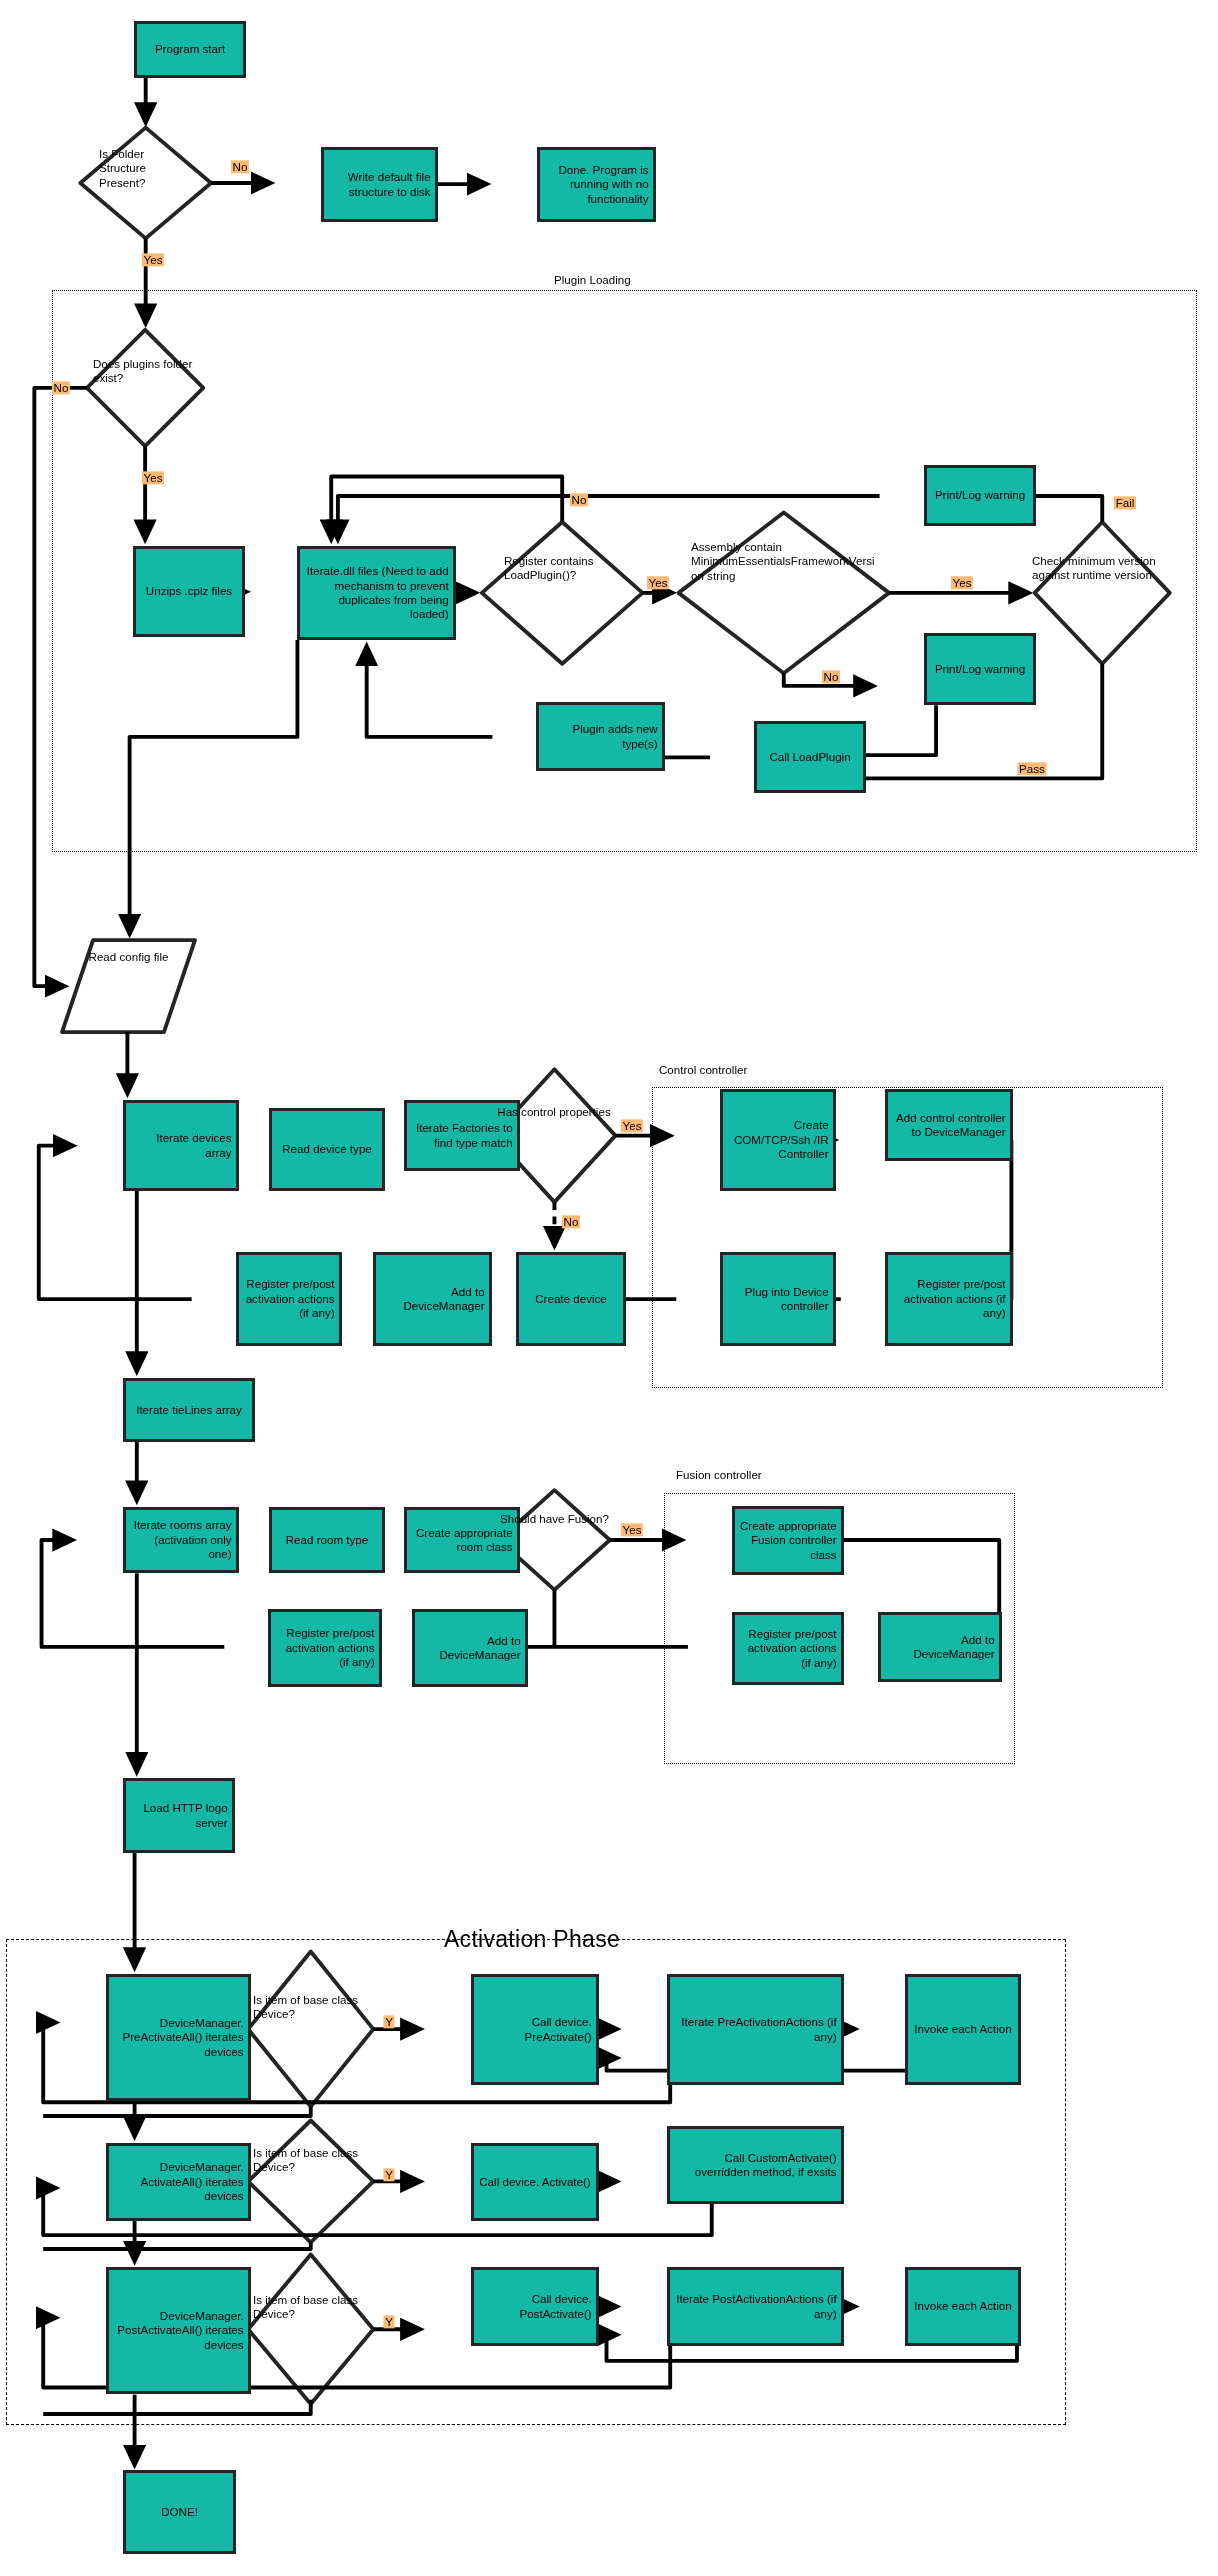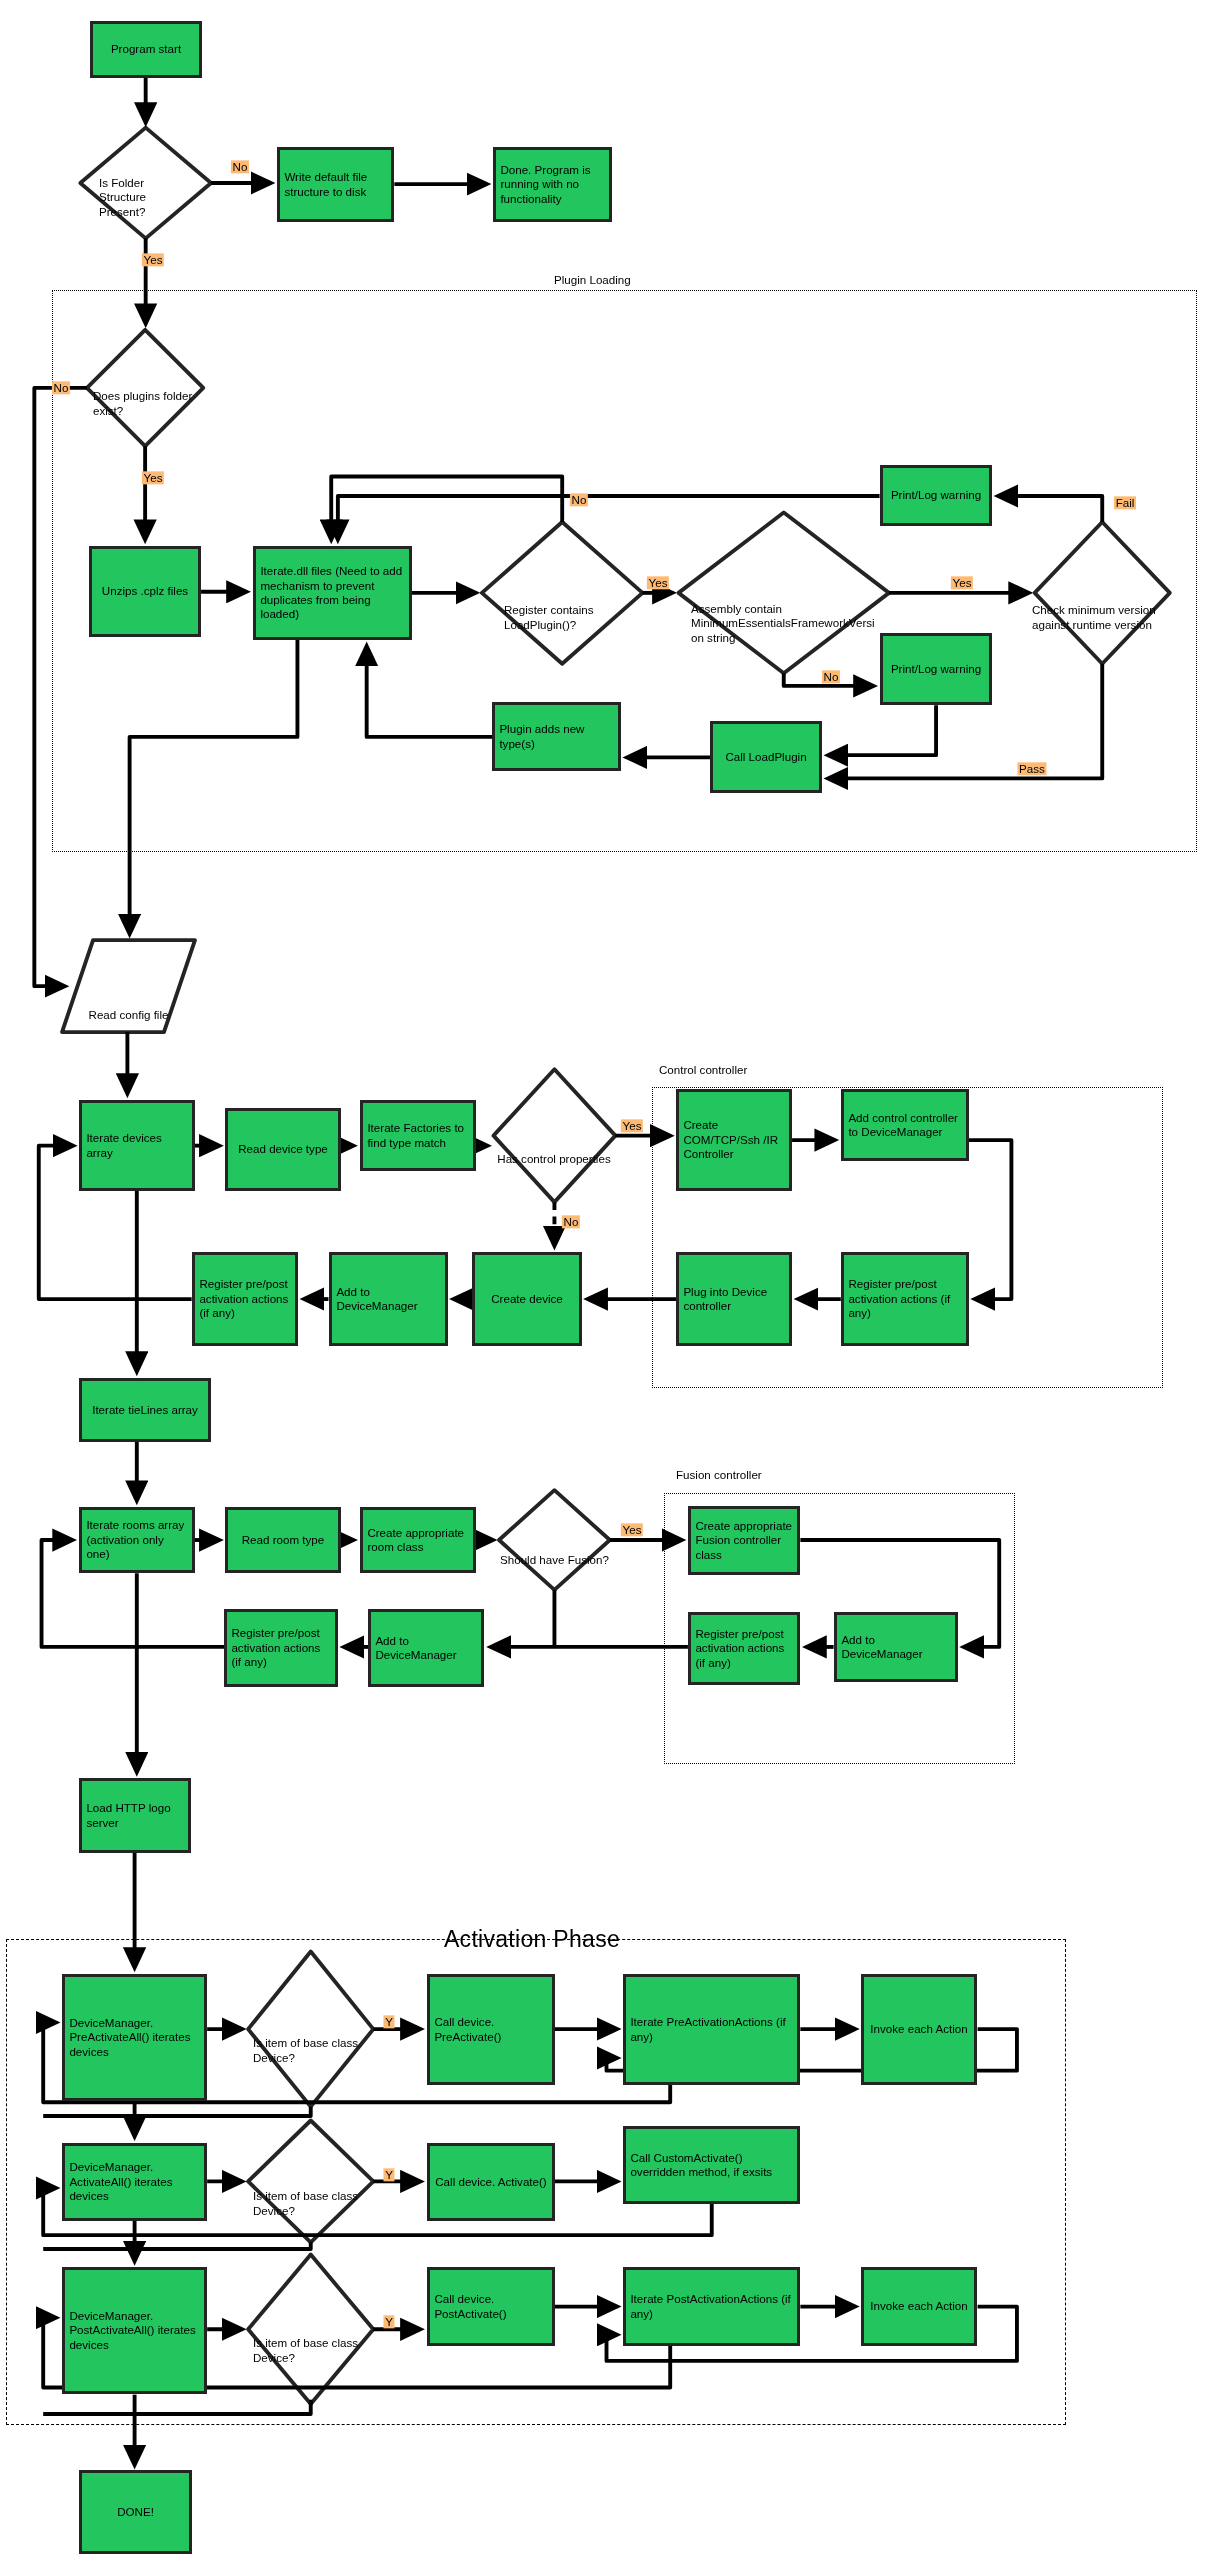--- a/index.html
+++ b/index.html
@@ -1,22 +1,22 @@
 <!DOCTYPE html>
 <html style="font-size:8.9px"><head>
 <meta charset="utf-8">
 <style>
   html,body{margin:0;padding:0;background:#fff;}
   #canvas{position:relative;width:1218px;height:2576px;background:#ffffff;
     font-family:"Liberation Sans","DejaVu Sans",sans-serif;color:#000;}
   svg.wires{position:absolute;left:0;top:0;width:1218px;height:2576px;}
-  .n{position:absolute;box-sizing:border-box;border:3.9px solid #242424;background:#22c55e;
-     display:flex;align-items:center;justify-content:center;text-align:left;
-     font-size:11.6px;line-height:14.4px;padding:2.2px 4.4px;}
-  .dt{position:absolute;display:flex;align-items:flex-end;justify-content:center;
+  .n{position:absolute;box-sizing:border-box;border:3.9px solid #242424;background:#14b8a6;
+     display:flex;align-items:center;justify-content:center;text-align:right;
+     font-size:11.6px;line-height:14.4px;padding:2.2px 4.4px;margin-left:44px;}
+  .dt{position:absolute;display:flex;align-items:flex-start;justify-content:center;
 ationaction     text-align:center;font-size:11.6px;line-height:14.4px;}
   .bw{overflow-wrap:anywhere;}
   .grp{position:absolute;box-sizing:border-box;border:1.7px dotted #000;background:transparent;}
   .grp.dash{border-style:dashed;}
   .glabel{position:absolute;font-size:11.6px;line-height:13.3px;background:#fff0;white-space:nowrap;}
   .elabel{position:absolute;font-size:11.6px;line-height:13.3px;background:#fdba74;padding:0 1.7px;
      transform:translate(-50%,-50%);white-space:nowrap;}
   .biglabel{position:absolute;font-size:23px;font-weight:normal;transform:translate(-50%,-50%);
      white-space:nowrap;letter-spacing:0.3px;margin-left:30px;}
 </style>

